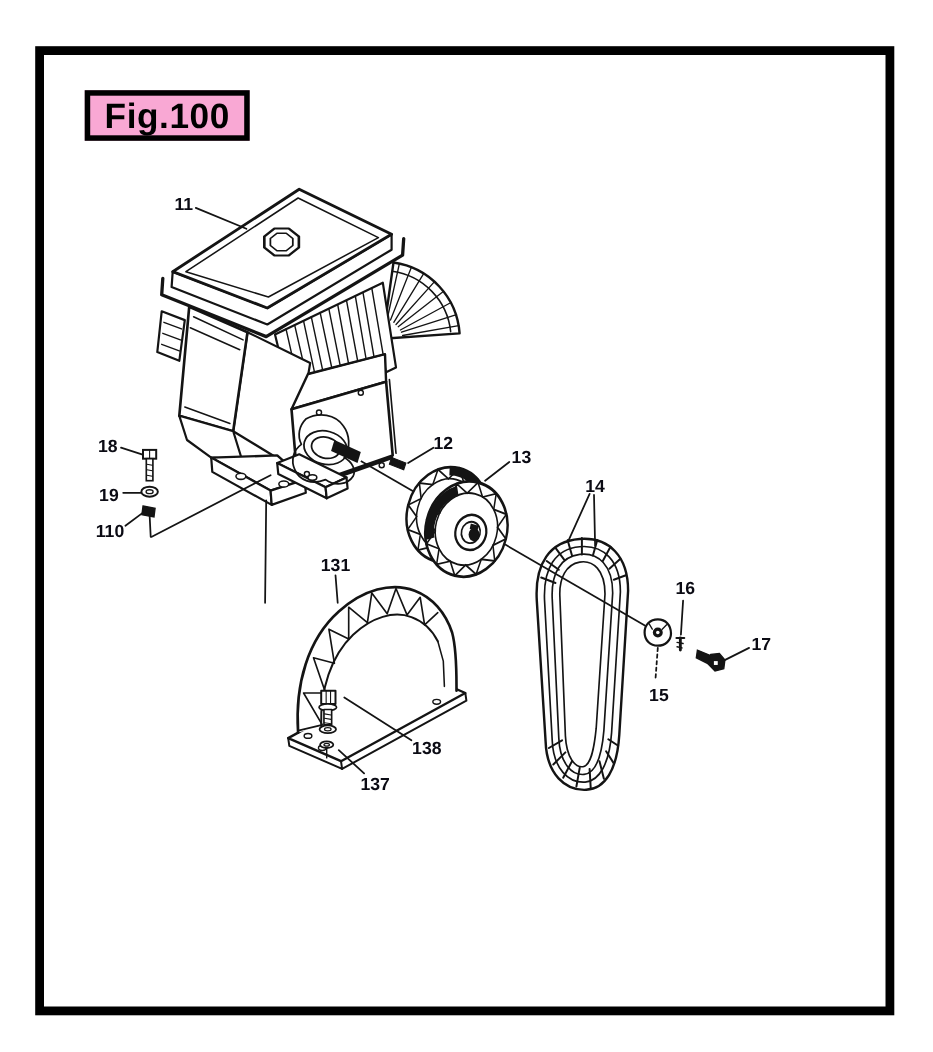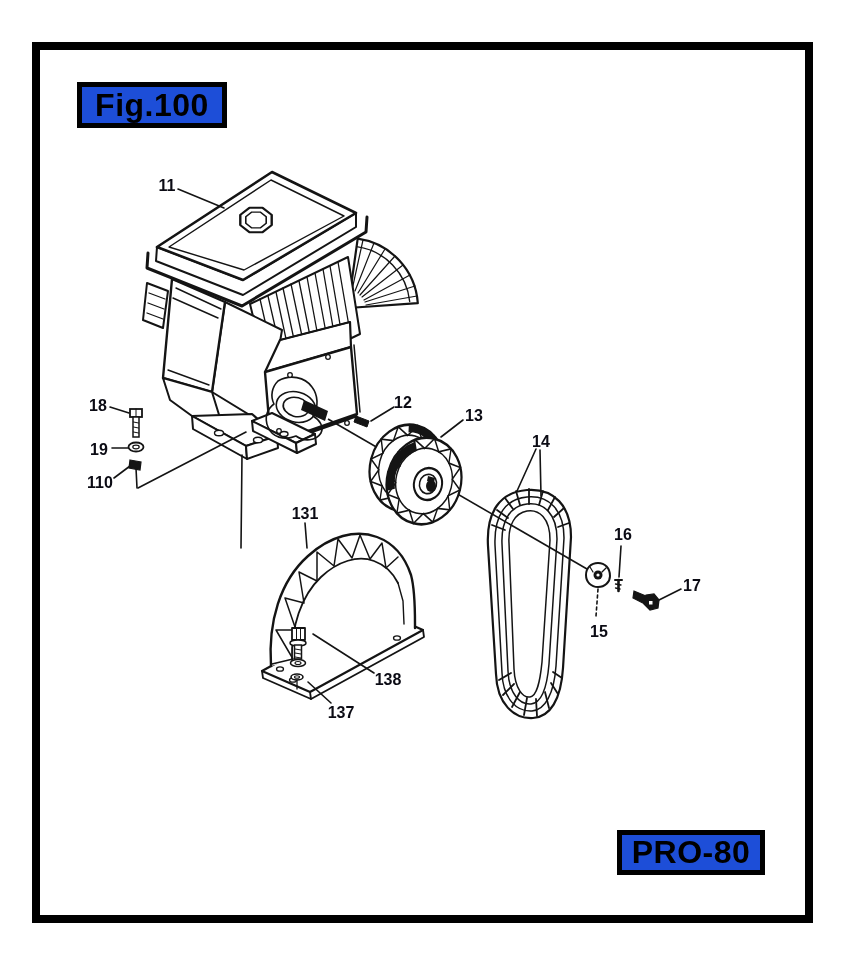--- a/index.html
+++ b/index.html
@@ -1,40 +1,37 @@
 <!DOCTYPE html>
 <html><head>
 <meta charset="utf-8">
 <style>
   html,body{margin:0;padding:0;background:#fff;}
   .canvas{position:relative;width:848px;height:956px;background:#ffffff;overflow:hidden;
           font-family:"Liberation Sans",sans-serif;}
   .frame{position:absolute;left:32px;top:42px;width:781px;height:881px;
          border:8px solid #000;box-sizing:border-box;background:#fff;}
-  .titlebox{position:absolute;border:5px solid #000;box-sizing:border-box;background:#1d4ed8;
+  .titlebox{position:absolute;border:5px solid #000;box-sizing:border-box;background:#f9a8d4;
             display:flex;align-items:center;justify-content:center;
             font-weight:bold;color:#000;letter-spacing:.5px;}
   .figbox{left:77px;top:82px;width:150px;height:46px;font-size:32px;}
   .modelbox{left:617px;top:830px;width:148px;height:45px;font-size:32px;}
   svg.diagram{position:absolute;left:0;top:0;}
   .callout{font:bold 16px "Liberation Sans",sans-serif;fill:#0b0b14;text-anchor:middle;}
 </style>
 </head>
 <body>
 
 <div class="canvas">
   <div class="frame"></div>
 
   <div class="titlebox figbox">
     <span>Fig.100</span>
   </div>
 
-  <div class="titlebox modelbox">
-    <span>PRO-80</span>
-  </div>
 
   <svg class="diagram" width="848" height="956" viewBox="0 0 848 956">
     <defs>
       <polygon id="zzring" fill="none" stroke="#141414" stroke-width="1.4" points="37,0 27,7.2 32,18.5 19.8,19.8 18.5,32 7.2,27 0,37 -7.2,27 -18.5,32 -19.8,19.8 -32,18.5 -27,7.2 -37,0 -27,-7.2 -32,-18.5 -19.8,-19.8 -18.5,-32 -7.2,-27 0,-37 7.2,-27 18.5,-32 19.8,-19.8 32,-18.5 27,-7.2"></polygon>
     </defs>
 
     <g stroke="#141414" fill="none" stroke-linejoin="round" stroke-linecap="round">
 
       <g>
         <path d="M348,308 L357.7,238.7 A70,70 0 0 1 417.8,303.1 Z" fill="#fff" stroke-width="2.2"></path>

